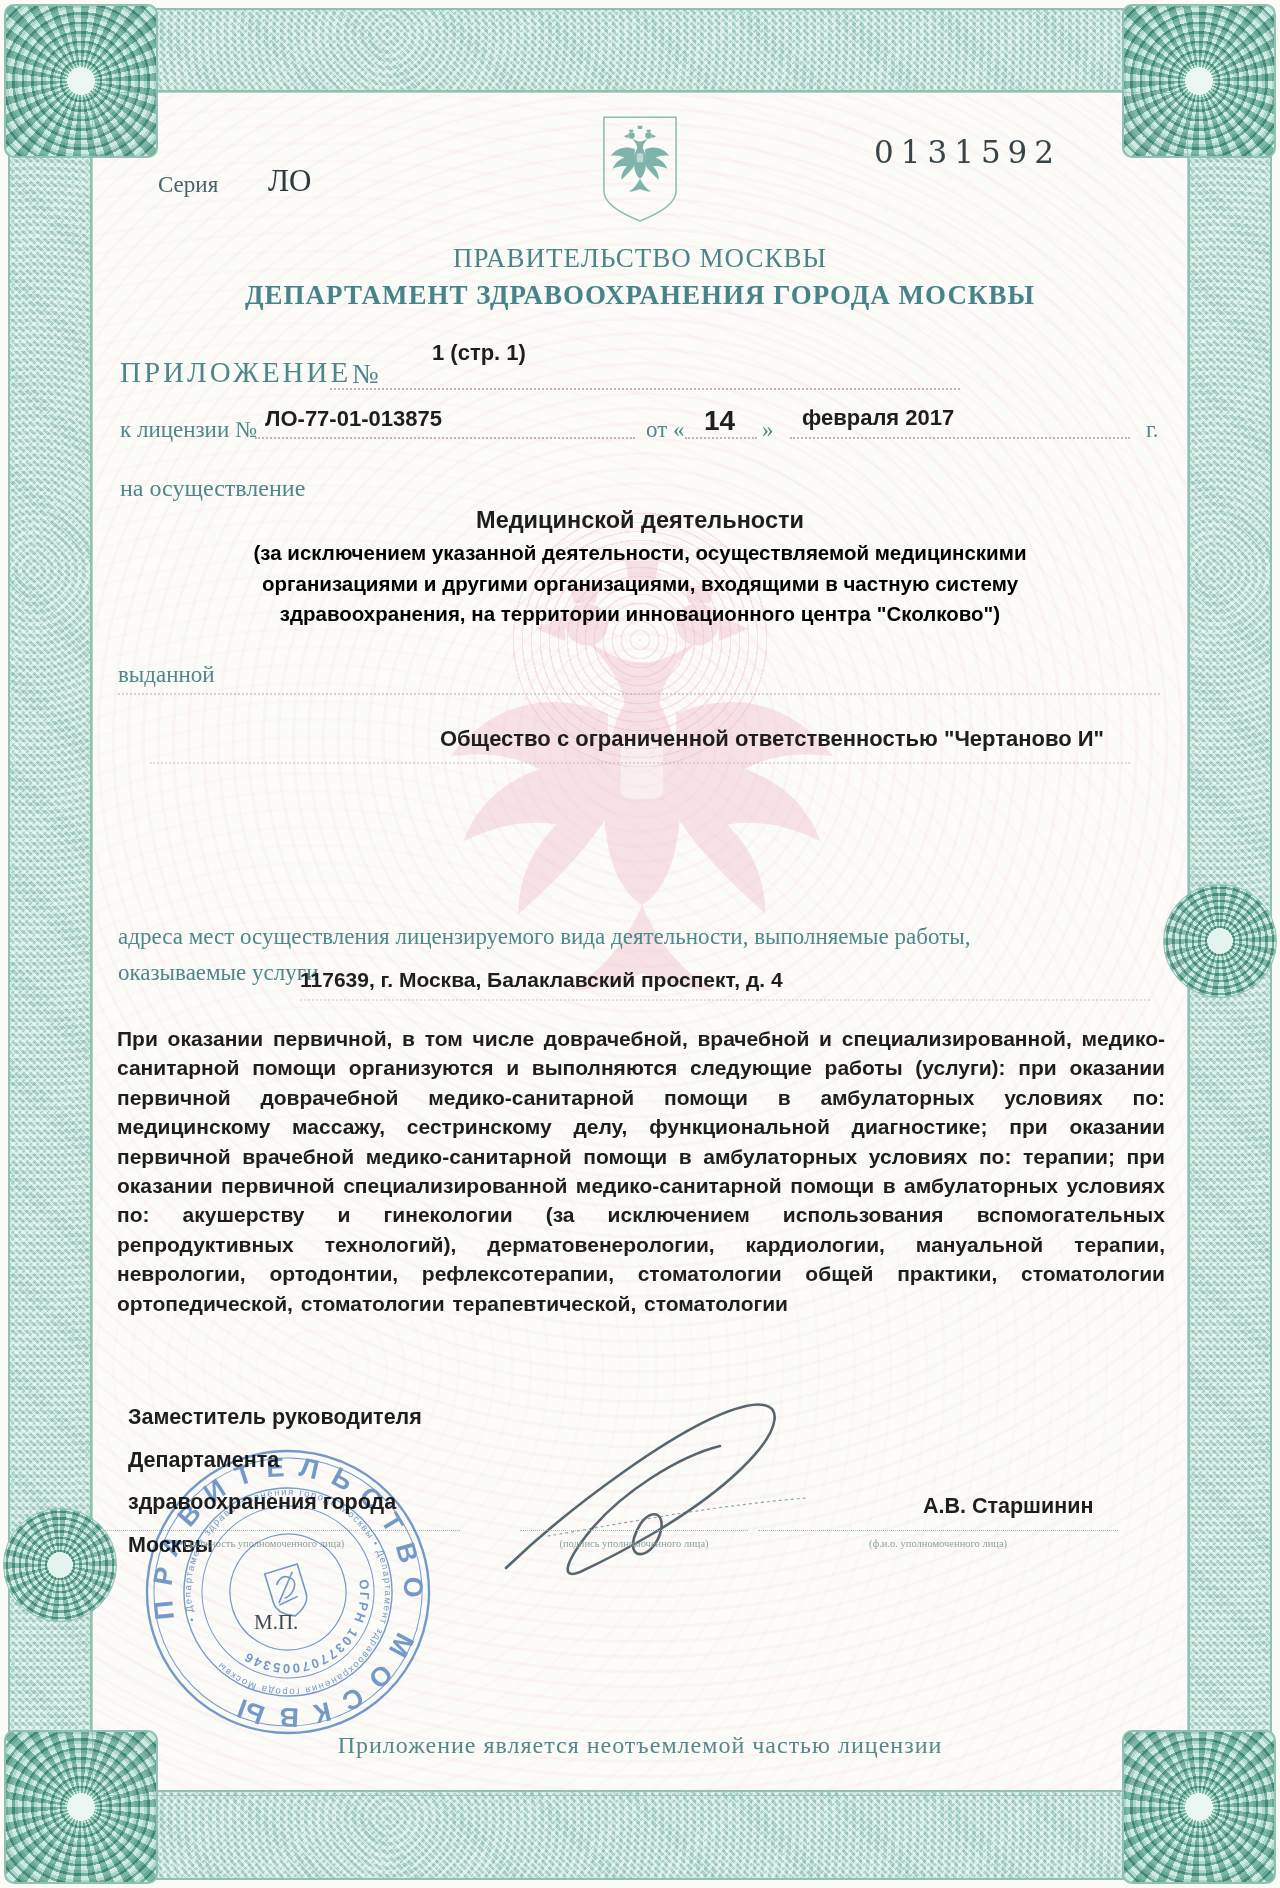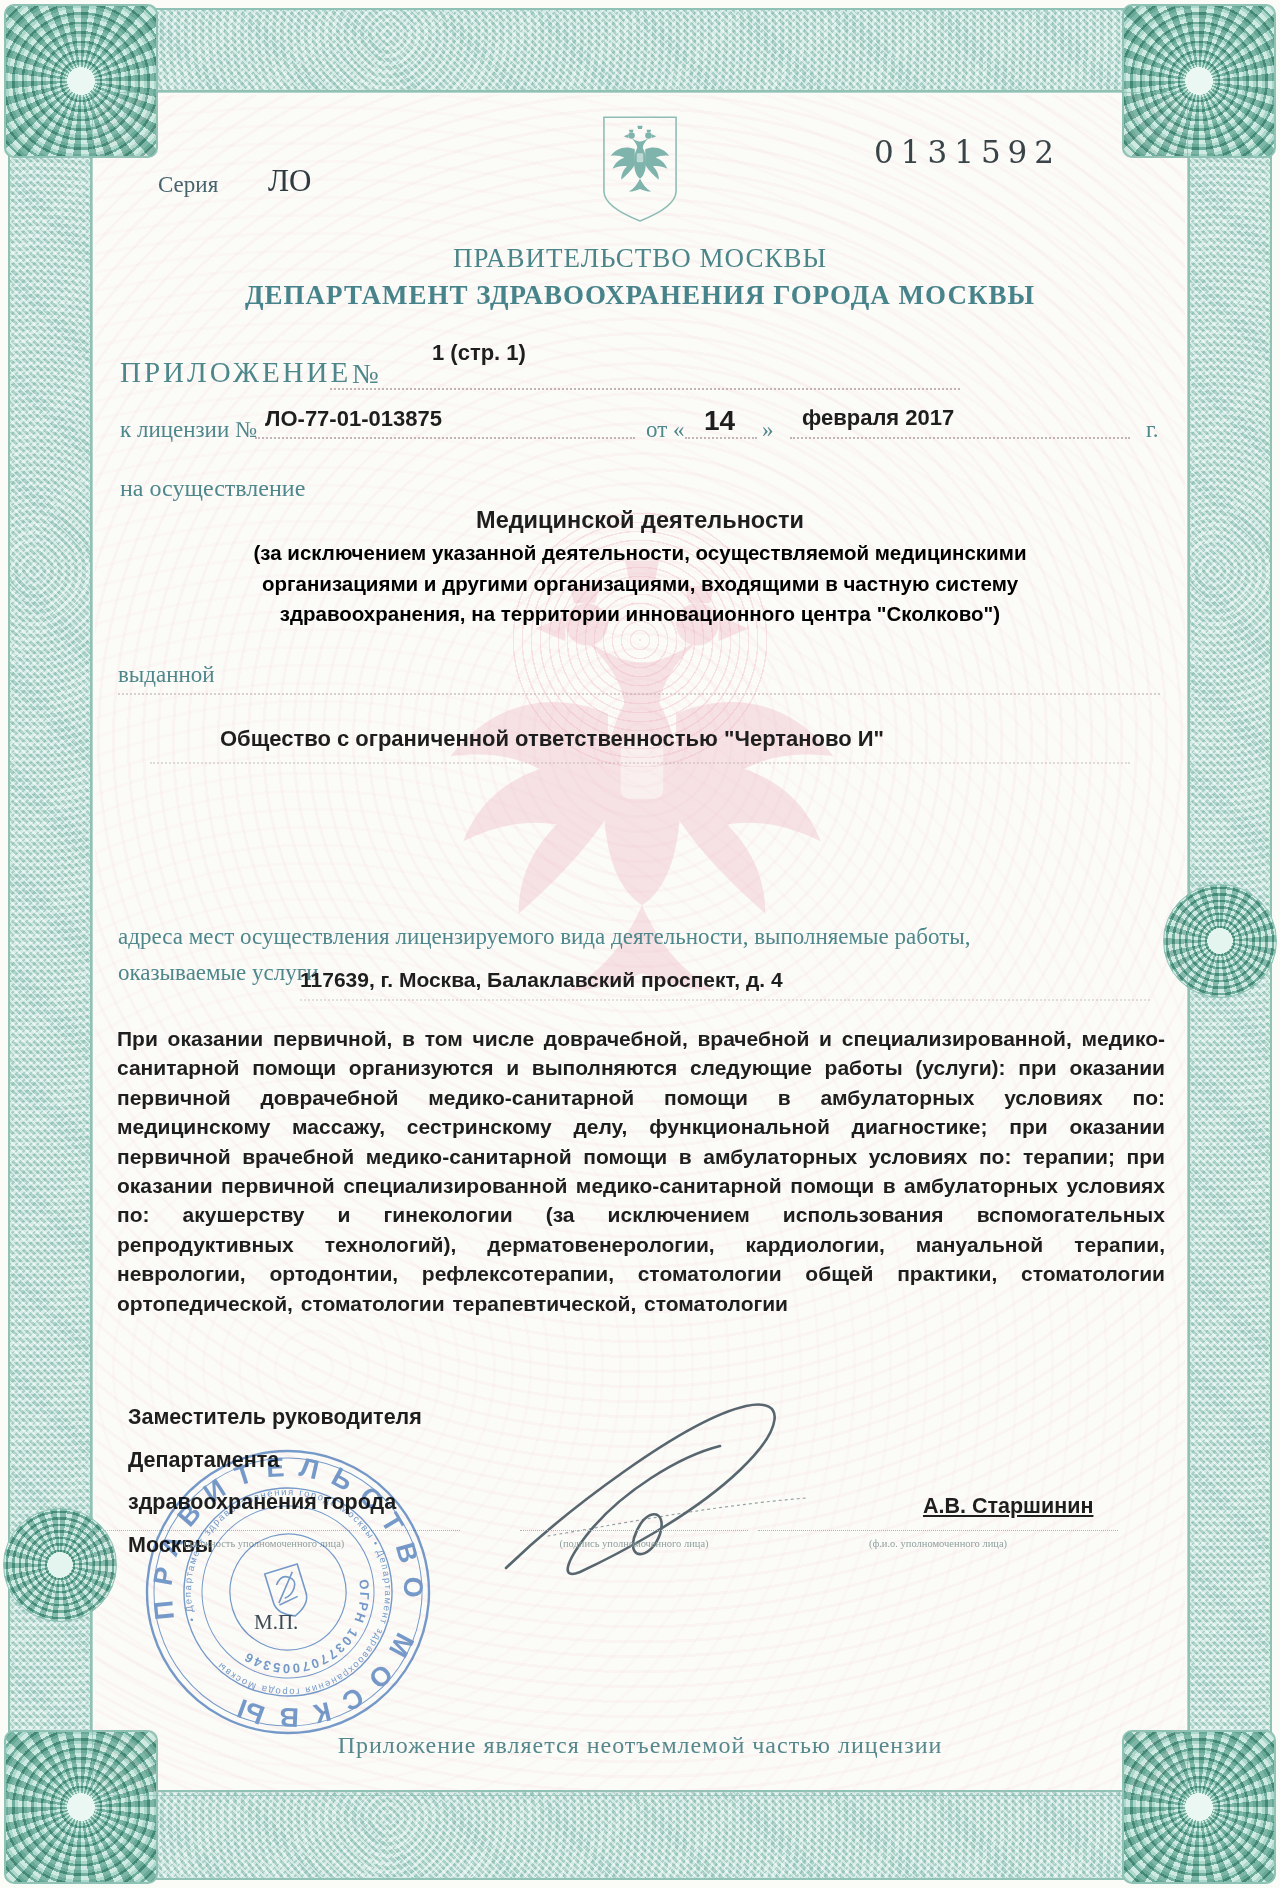--- a/index.html
+++ b/index.html
@@ -132,35 +132,35 @@
   <div class="abs boldtxt" style="left:802px;top:405px;font-size:22px;">февраля 2017</div>
   <div class="dotline" style="left:790px;top:437px;width:340px;"></div>
   <div class="abs teal" style="left:1146px;top:417px;font-size:23px;">г.</div>
 
   <div class="abs teal" style="left:120px;top:475px;font-size:24px;">на осуществление</div>
   <div class="abs boldtxt" style="left:0;top:507px;width:1280px;text-align:center;font-size:23.5px;">Медицинской деятельности</div>
   <div class="abs boldtxt" style="left:195px;top:538px;width:890px;text-align:center;font-size:20.5px;line-height:30.5px;font-weight:bold;color:#000000;">(за исключением указанной деятельности, осуществляемой медицинскими организациями и другими организациями, входящими в частную систему здравоохранения, на территории инновационного центра "Сколково")</div>
 
   <div class="abs teal" style="left:118px;top:662px;font-size:23px;">выданной</div>
   <div class="dotline" style="left:118px;top:693px;width:1042px;opacity:.6;"></div>
-  <div class="abs boldtxt" style="left:0;top:726px;width:1104px;text-align:center;font-size:22px;">Общество с ограниченной ответственностью "Чертаново И"</div>
+  <div class="abs boldtxt" style="left:0;top:726px;width:1104px;text-align:right;font-size:22px;">Общество с ограниченной ответственностью "Чертаново И"</div>
   <div class="dotline" style="left:150px;top:762px;width:980px;opacity:.45;"></div>
 
   <div class="abs teal" style="left:118px;top:924px;font-size:23px;">адреса мест осуществления лицензируемого вида деятельности, выполняемые работы,</div>
   <div class="abs teal" style="left:118px;top:960px;font-size:23px;">оказываемые услуги</div>
   <div class="abs boldtxt" style="left:300px;top:968px;font-size:21px;">117639, г. Москва, Балаклавский проспект, д. 4</div>
   <div class="dotline" style="left:300px;top:999px;width:850px;opacity:.4;"></div>
 
   <div class="abs works boldtxt">При оказании первичной, в том числе доврачебной, врачебной и специализированной, медико-санитарной помощи организуются и выполняются следующие работы (услуги): при оказании первичной доврачебной медико-санитарной помощи в амбулаторных условиях по: медицинскому массажу, сестринскому делу, функциональной диагностике; при оказании первичной врачебной медико-санитарной помощи в амбулаторных условиях по: терапии; при оказании первичной специализированной медико-санитарной помощи в амбулаторных условиях по: акушерству и гинекологии (за исключением использования вспомогательных репродуктивных технологий), дерматовенерологии, кардиологии, мануальной терапии, неврологии, ортодонтии, рефлексотерапии, стоматологии общей практики, стоматологии ортопедической, стоматологии терапевтической, стоматологии</div>
 
   <div class="abs signer boldtxt">Заместитель руководителя
 Департамента
 здравоохранения города
 Москвы</div>
-  <div class="abs boldtxt" style="left:923px;top:1494px;font-size:21.5px;text-decoration:underline;">А.В. Старшинин</div>
+  <div class="abs boldtxt" style="left:923px;top:1494px;font-size:21.5px;">А.В. Старшинин</div>
 
   <svg class="signature" viewBox="0 0 336 196">
     <g fill="none" stroke="#4b5d68" stroke-width="2.6" stroke-linecap="round" opacity=".92">
       <path d="M18,182 C76,126 196,34 258,20 C300,11 294,44 252,84 C202,132 122,172 92,186 C72,194 78,176 98,150 C132,106 192,70 232,60"></path>
       <path d="M146,152 C156,120 180,122 172,148 C164,172 140,176 146,152 Z"></path>
       <path d="M60,150 C120,140 220,120 318,112" stroke-width="1.2" stroke-dasharray="2,4" opacity=".6"></path>
     </g>
   </svg>
 
   <div class="dotline gray" style="left:68px;top:1530px;width:392px;"></div>

